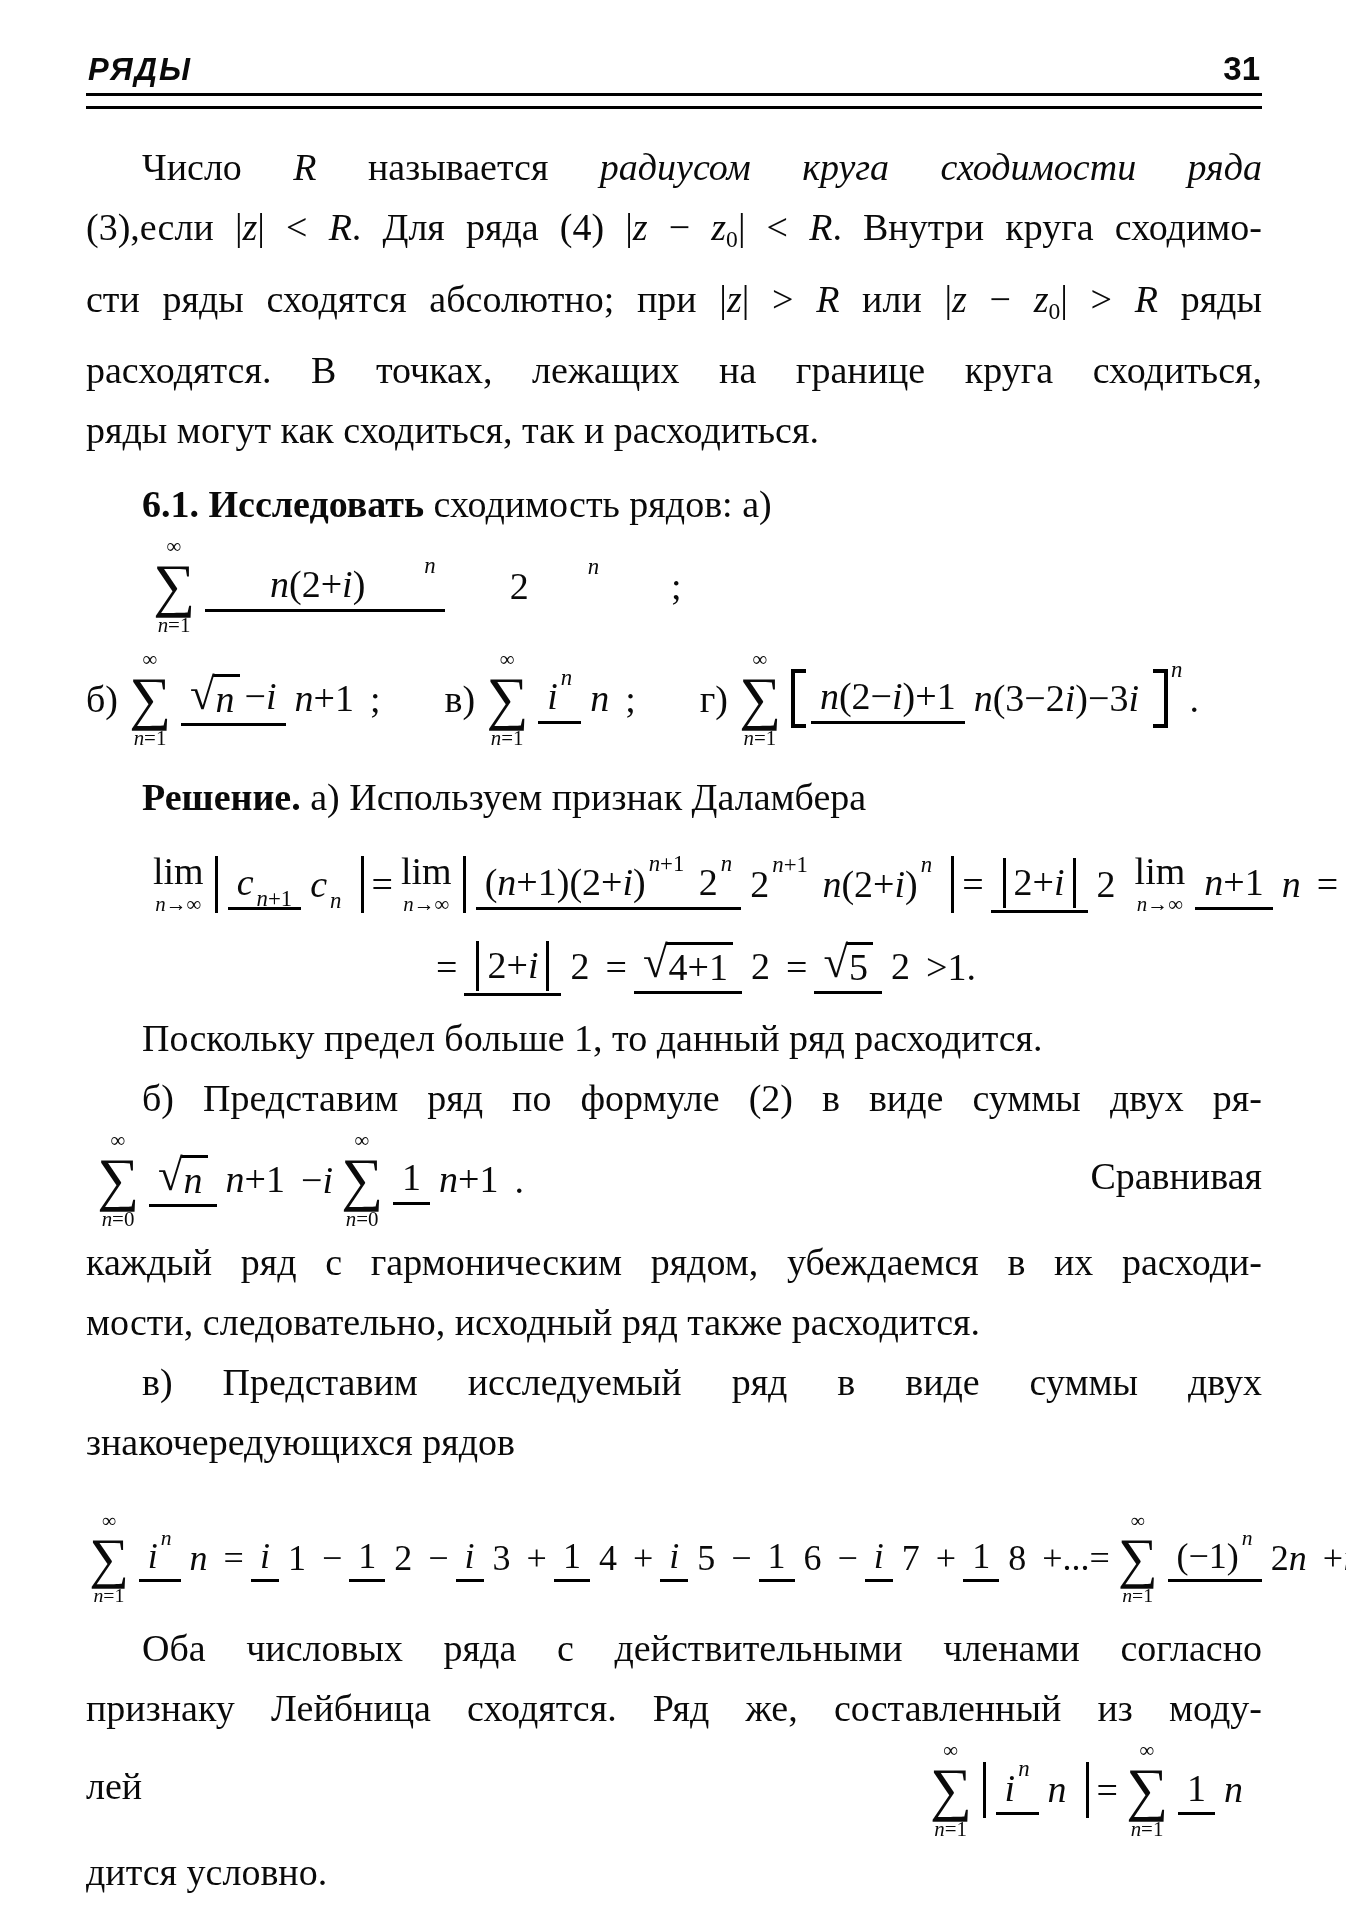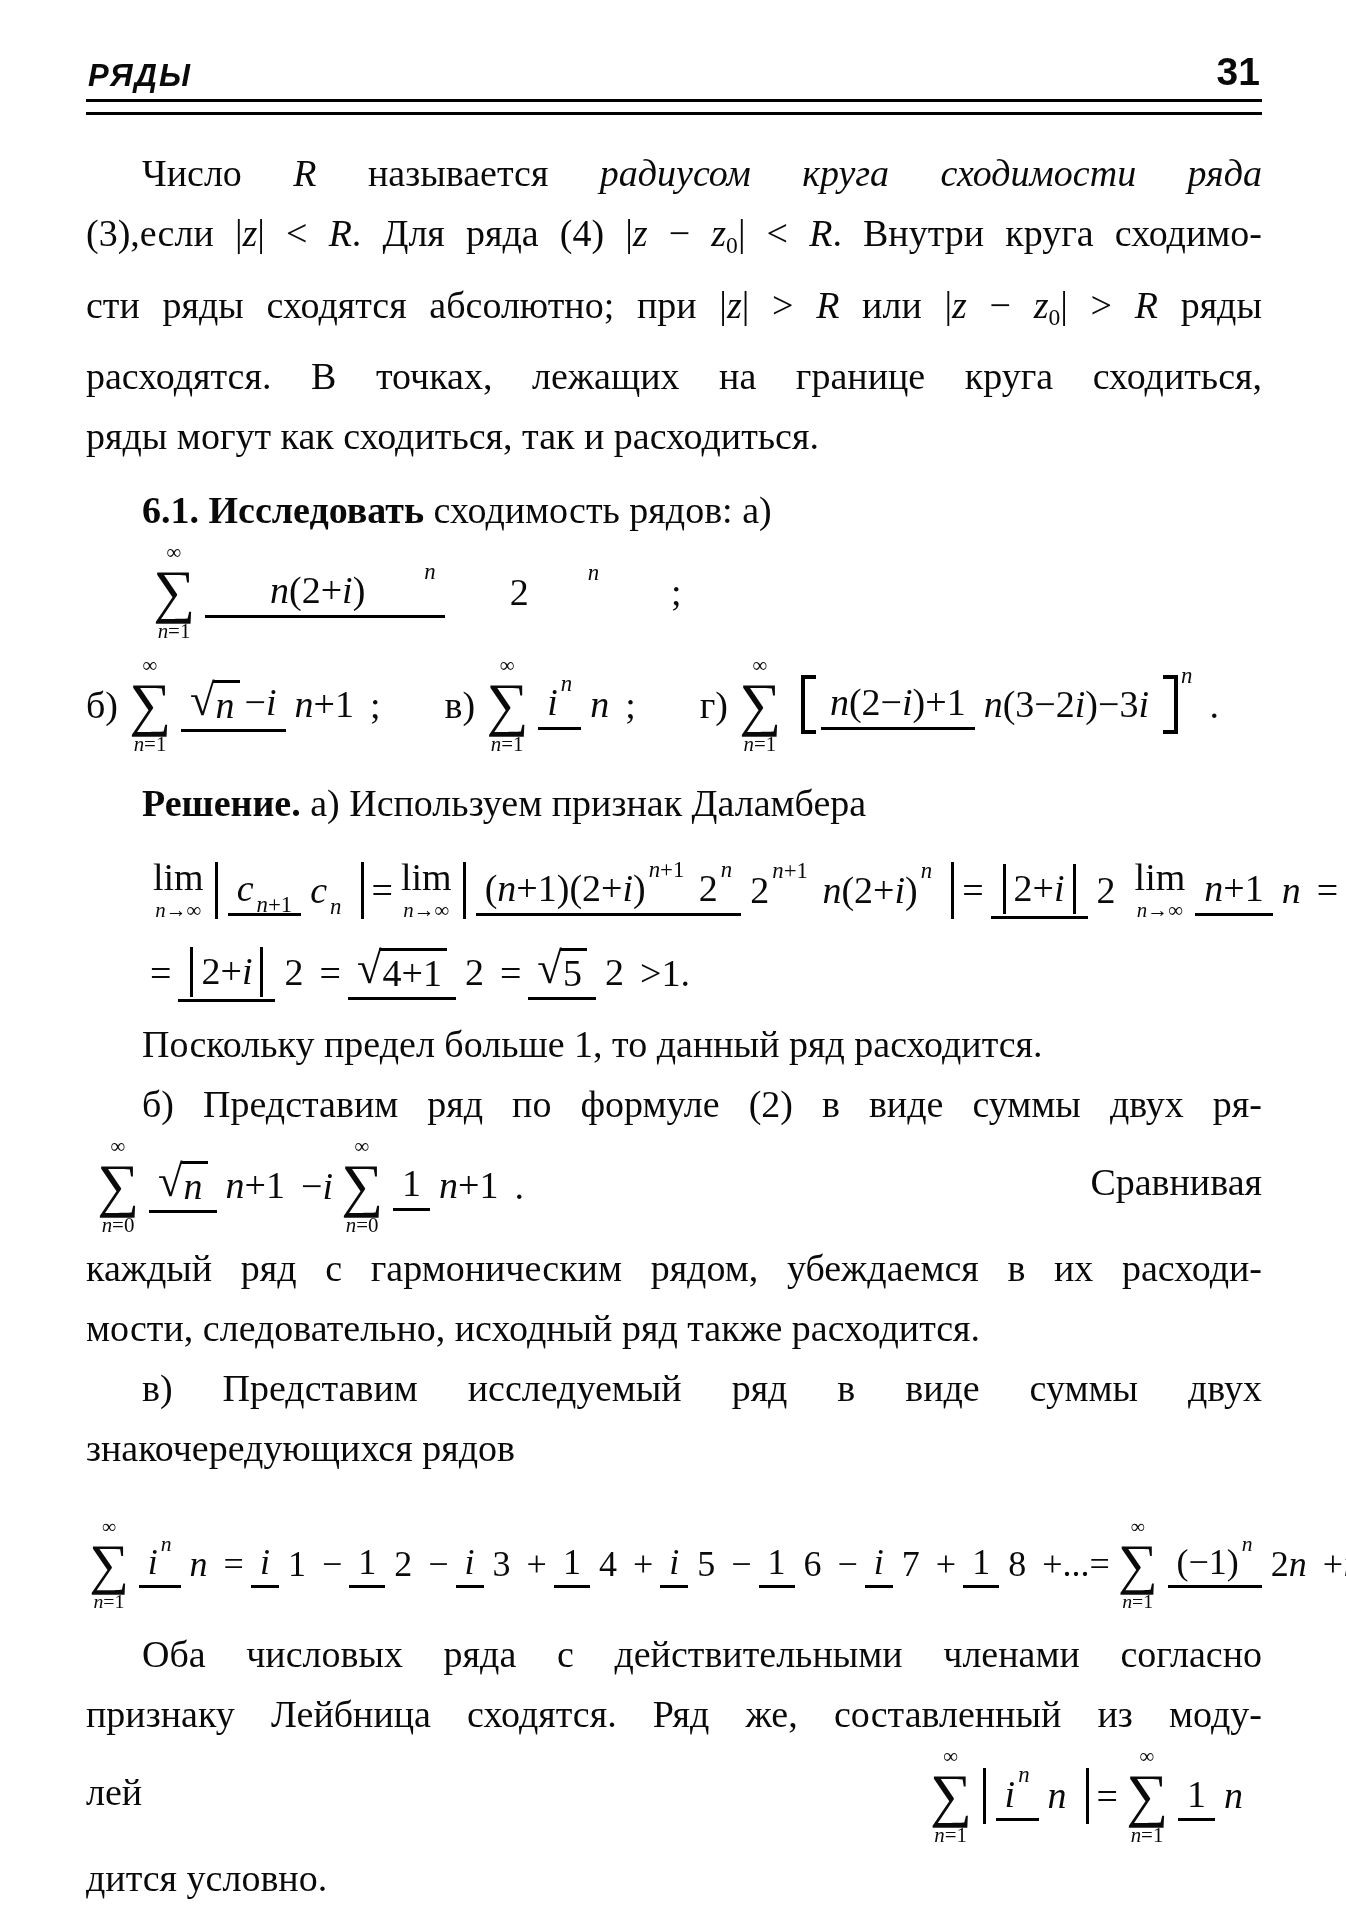--- a/index.html
+++ b/index.html
@@ -3,37 +3,37 @@
 <meta charset="utf-8">
 <style>
   html,body{margin:0;padding:0;background:#ffffff;}
   .page{
     width:1346px;min-height:1913px;box-sizing:border-box;
     padding:50px 84px 40px 86px;background:#ffffff;color:#0a0a0a;
     font-family:"Liberation Serif",serif;font-size:38px;overflow:hidden;
   }
   .header{display:flex;justify-content:space-between;align-items:flex-end;padding:0 2px;}
   .htitle{font-family:"Liberation Sans",sans-serif;font-weight:700;font-style:italic;font-size:31px;letter-spacing:2px;}
-  .hnum{font-family:"Liberation Sans",sans-serif;font-weight:700;font-size:39px;}
+  .hnum{font-family:"Liberation Sans",sans-serif;font-weight:700;font-size:33px;}
   .rule{height:3px;background:#000;}
   .r1{margin-top:5px;}
   .r2{margin-top:10px;}
   .para{margin:0;}
   .p-intro{margin-top:28px;}
   .line{line-height:60px;min-height:60px;}
   .j{text-align:justify;text-align-last:justify;}
   .ind{text-indent:56px;}
   .s-i{font-style:italic;}
   .s-b{font-weight:bold;}
   .s-sub{font-size:0.62em;vertical-align:-0.28em;}
   .problem-line{margin-top:14px;}
   .solution-line{margin-top:16px;}
   .after-display{margin-top:12px;}
   .imath{display:inline-flex;vertical-align:middle;margin:0 8px;}
-  .display{margin:22px 0 10px 64px;}
+  .display{margin:22px 0 10px 64px;text-align:center;}
   .display.full{margin-left:0;font-size:36px;}
   .series-row{display:flex;align-items:center;gap:56px;margin:8px 0 12px;line-height:normal;}
   .series-row .group{display:inline-flex;align-items:center;}
   
   .mrow{display:inline-flex;align-items:center;gap:5px;}
   .mt{white-space:pre;}
   .it{font-style:italic;}
   .mfrac{display:inline-flex;flex-direction:row;align-items:center;align-self:center;margin:0 2px;line-height:1.15;}
   .num{border-bottom:3px solid #000;}
   .num,.den{padding:2px 9px;display:flex;justify-content:center;align-items:center;}
@@ -41,21 +41,21 @@
   .sop{font-size:1.55em;line-height:0.92;}
   .slim{font-size:0.55em;line-height:1.2;}
   .mlim{display:inline-flex;flex-direction:column;align-items:center;line-height:1;margin:0 3px;}
   .limop{line-height:1.05;}
   .mabs{display:inline-flex;align-items:center;border-left:3px solid #000;border-right:3px solid #000;padding:3px 8px;margin:0 3px;}
   .msqrt{display:inline-flex;align-items:flex-start;line-height:1.1;}
   .rad{font-size:1.18em;line-height:1;margin-right:-2px;transform:translateY(-0.05em);}
   .vinc{border-top:3px solid #000;padding:2px 5px 0 3px;}
   .msup{font-size:0.6em;align-self:flex-start;margin-top:-0.45em;margin-left:-2px;}
   .msub{font-size:0.6em;align-self:flex-end;margin-bottom:-0.35em;margin-left:-2px;}
-  .mbrk{display:inline-flex;align-items:stretch;margin:0 12px;}
+  .mbrk{display:inline-flex;align-items:stretch;margin:0 2px;}
   .lbr{border-left:4px solid #000;border-top:4px solid #000;border-bottom:4px solid #000;width:11px;}
   .rbr{border-right:4px solid #000;border-top:4px solid #000;border-bottom:4px solid #000;width:11px;}
   .inner{display:inline-flex;align-items:center;padding:4px 3px;}
   .bexp{font-size:0.6em;align-self:flex-start;margin-top:-12px;margin-left:3px;}
 </style>
 </head>
 <body>
 
 <div class="page">
 

